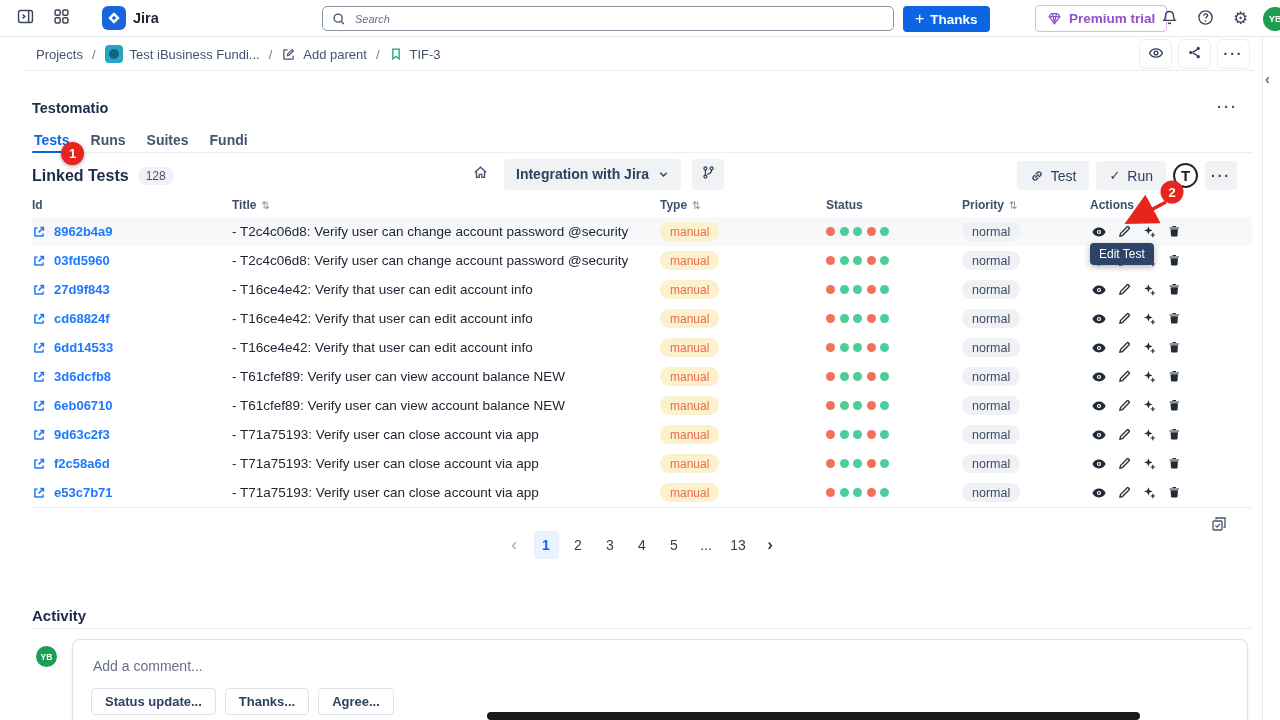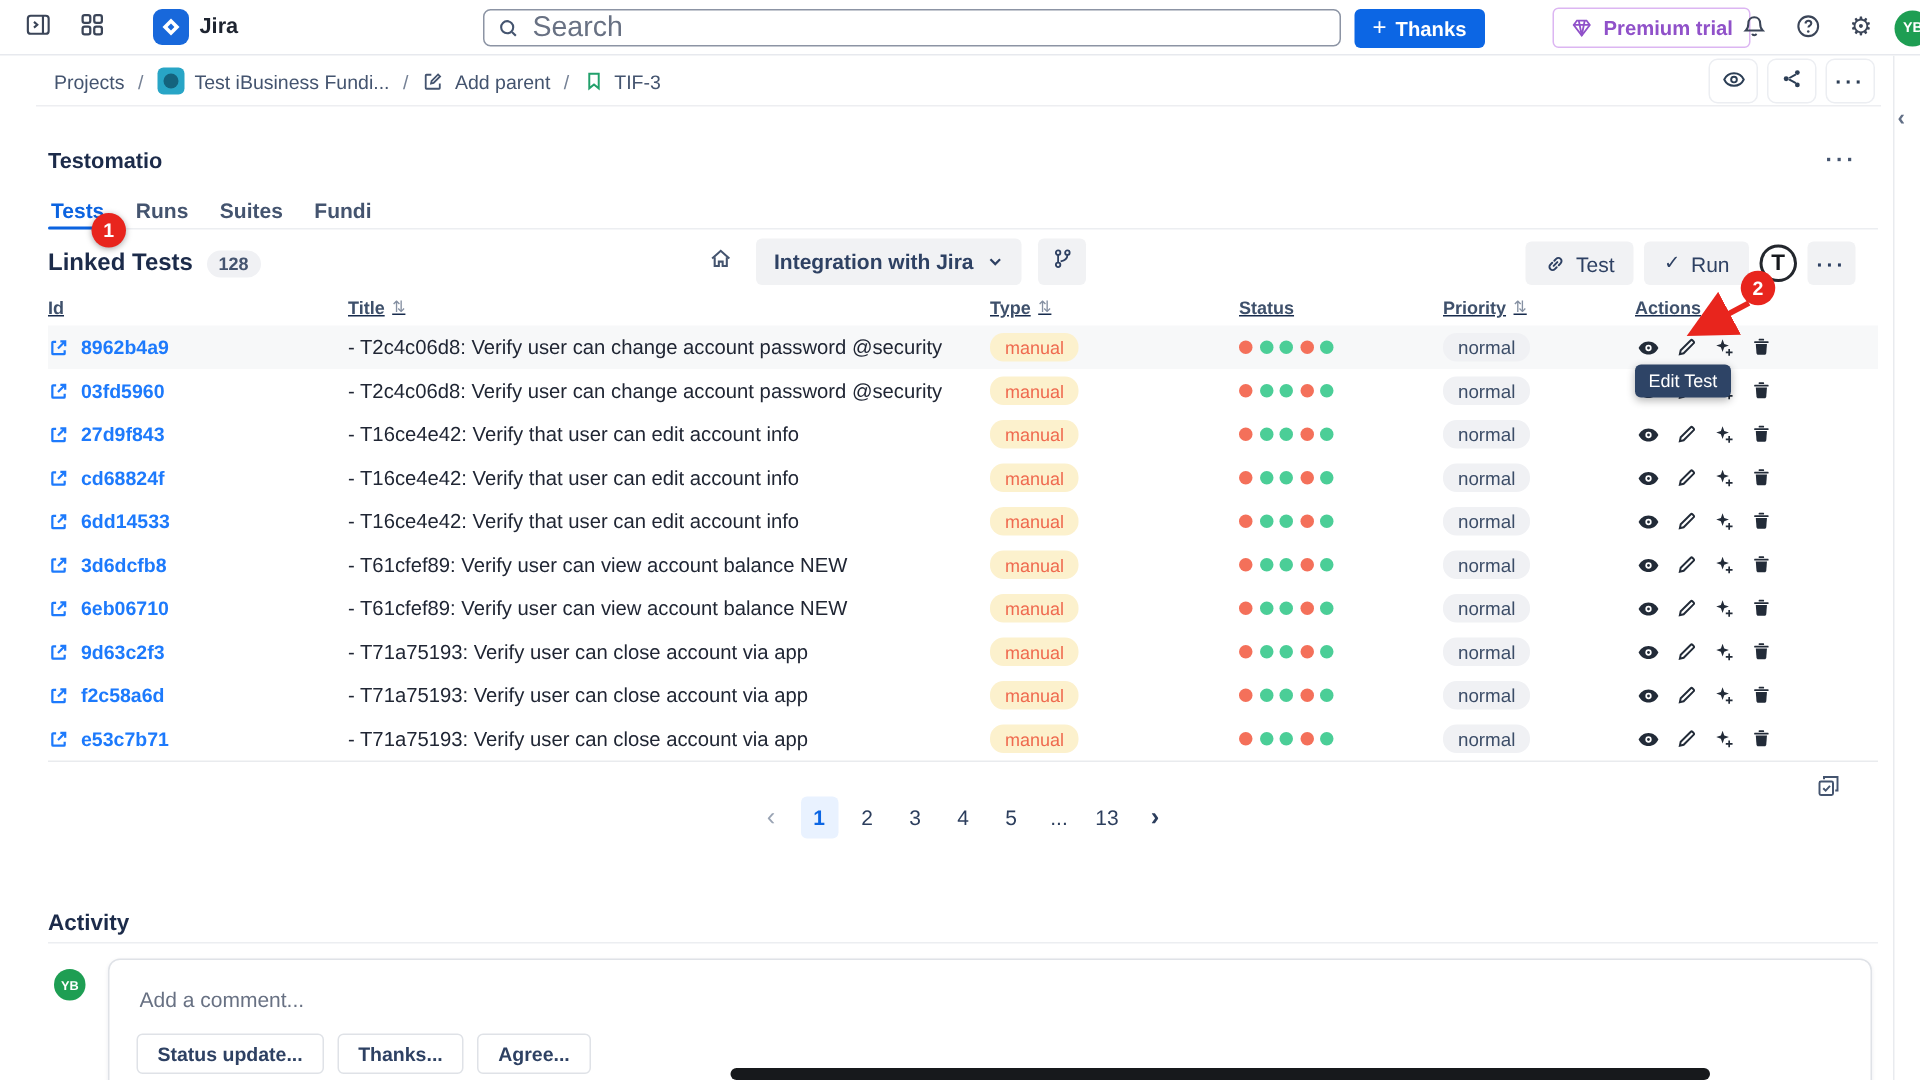--- a/index.html
+++ b/index.html
@@ -16,21 +16,21 @@
     display: flex; align-items: center; padding: 0 0 0 12px; }
   .icon-btn { background: none; border: none; padding: 4px; cursor: pointer; color: #3b4558;
     display: flex; align-items: center; justify-content: center; }
   .topnav-left { display: flex; align-items: center; gap: 10px; }
   .jira-badge { width: 24px; height: 24px; border-radius: 6px; background: #1868db;
     display: flex; align-items: center; justify-content: center; margin-left: 28px; }
   .app-name { font-weight: bold; font-size: 14.5px; color: #1e2430; margin-left: 7px; }
   .search-wrap { position: absolute; left: 322px; top: 6px; width: 572px; height: 25px;
     border: 1px solid #8c94a4; border-radius: 5px; display: flex; align-items: center;
     padding: 0 9px; gap: 7px; background: #fff; }
-  .search-input { border: none; outline: none; flex: 1; font-size: 19px; color: #333; background: transparent; }
+  .search-input { border: none; outline: none; flex: 1; font-size: 11px; color: #333; background: transparent; font-style: italic; }
   ::placeholder { color: #687183; opacity: 1; }
   .create-btn { position: absolute; left: 903px; top: 6px; height: 26px; background: #0c66e4; color: #fff;
     border: none; border-radius: 4px; font-size: 13.5px; font-weight: 600; padding: 0 12px;
     display: flex; align-items: center; gap: 6px; cursor: pointer; }
   .create-plus { font-size: 16px; font-weight: 400; margin-top: -1px; }
   .premium-btn { position: absolute; left: 1035px; top: 5px; height: 27px; border: 1px solid #dcb6f2;
     background: #fff; color: #9051c9; border-radius: 4px; font-size: 13.5px; font-weight: 600;
     padding: 0 11px; display: flex; align-items: center; gap: 7px; cursor: pointer; }
   .nav-right { position: absolute; left: 1157px; top: 0; height: 37px; display: flex; align-items: center; gap: 11px; }
   .gear-glyph { font-size: 17px; line-height: 1; font-family: "DejaVu Sans", sans-serif; }
@@ -60,38 +60,38 @@
     color: #44546f; cursor: pointer; position: relative; }
   .tab.active { color: #0b63e0; }
   .tab.active::after { content: ""; position: absolute; left: 0; right: 0; bottom: -1px; height: 2.5px;
     background: #0b63e0; border-radius: 2px; }
   .step-badge { position: absolute; width: 23px; height: 23px; border-radius: 50%; background: #e8251d;
     color: #fff; font-size: 13px; font-weight: 700; display: flex; align-items: center; justify-content: center;
     box-shadow: 0 1px 4px rgba(0,0,0,.35); z-index: 8; }
   #badge1 { left: 29px; top: 63px; }
   .lt-row { position: absolute; top: 82px; left: 0; height: 30px; display: flex; align-items: center; gap: 9px; }
   .lt-label { font-size: 16px; font-weight: 600; color: #1c2b4a; }
-  .count-pill { background: #f0f1f4; color: #44546f; font-size: 12px; font-weight: 700;
+  .count-pill { background: #f0f1f4; color: #44546f; font-size: 12px; font-weight: 400;
     border-radius: 10px; padding: 2px 8px; }
   .center-controls { position: absolute; top: 79px; left: 436px; display: flex; align-items: center; gap: 11px; height: 32px; }
   .dropdown { background: #f1f2f4; border: none; border-radius: 4px; height: 31px; display: flex;
     align-items: center; gap: 9px; padding: 0 12px; font-size: 14px; font-weight: 700; color: #2e4163; cursor: pointer; }
   .sq-btn { background: #f1f2f4; border: none; border-radius: 4px; height: 31px; width: 32px;
     display: flex; align-items: center; justify-content: center; cursor: pointer; color: #2e4163; }
   .right-controls { position: absolute; top: 82px; right: 15px; display: flex; align-items: center; gap: 7px; }
   .ghost-btn { background: #f1f2f4; border: none; border-radius: 4px; height: 29px; padding: 0 13px;
     display: flex; align-items: center; gap: 7px; font-size: 14px; font-weight: 500; color: #2e4163; cursor: pointer; }
   .check-glyph { font-family: "DejaVu Sans", sans-serif; font-size: 13px; }
   .t-logo { width: 25px; height: 25px; border-radius: 50%; border: 2px solid #23272d; color: #16191d;
     font-weight: 800; font-size: 15px; display: flex; align-items: center; justify-content: center; background: #fff; }
 
   
   .test-table { position: absolute; top: 114px; left: 0; width: 1220px; }
   .thead, .tr { display: grid; grid-template-columns: 200px 428px 166px 136px 128px 1fr; align-items: center; }
-  .thead { height: 24px; text-decoration: underline; }
+  .thead { height: 24px; }
   .th { font-size: 12px; font-weight: 700; color: #3e506b; display: flex; gap: 5px; align-items: center; }
   .sort { color: #8590a2; font-size: 10.5px; font-weight: 400; font-family: "DejaVu Sans", sans-serif; }
   .tr { height: 29px; }
   .tr.hl { background: #f7f8f9; }
   .tbody { border-bottom: 1px solid #e9ebee; }
   .td-id { display: flex; align-items: center; gap: 8px; color: #1d7afc; font-weight: 700; font-size: 13px; cursor: pointer; background: none; border: none; padding: 0; }
   .td-title { font-size: 13.5px; color: #202634; }
   .type-pill { display: inline-block; background: #fcf1cd; color: #ef6a4f; font-size: 12px;
     border-radius: 9px; padding: 2.5px 10px; }
   .dots { display: flex; gap: 4.5px; }

